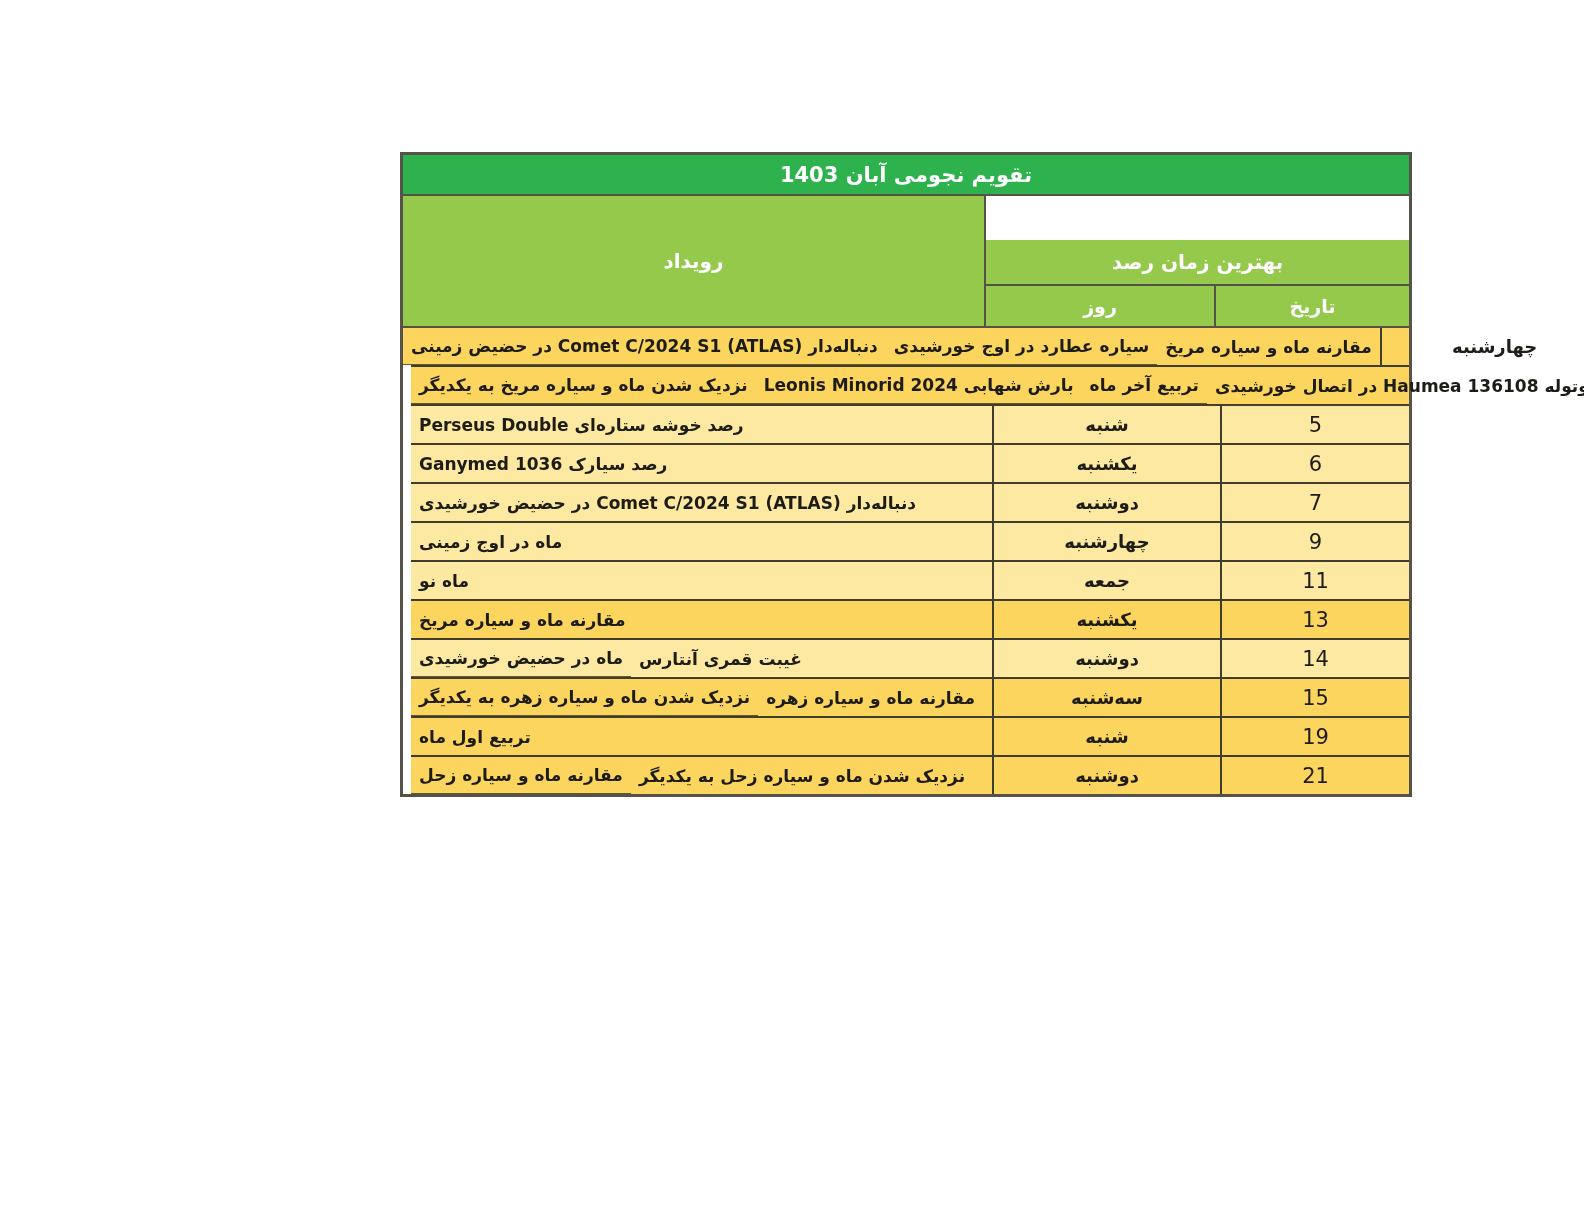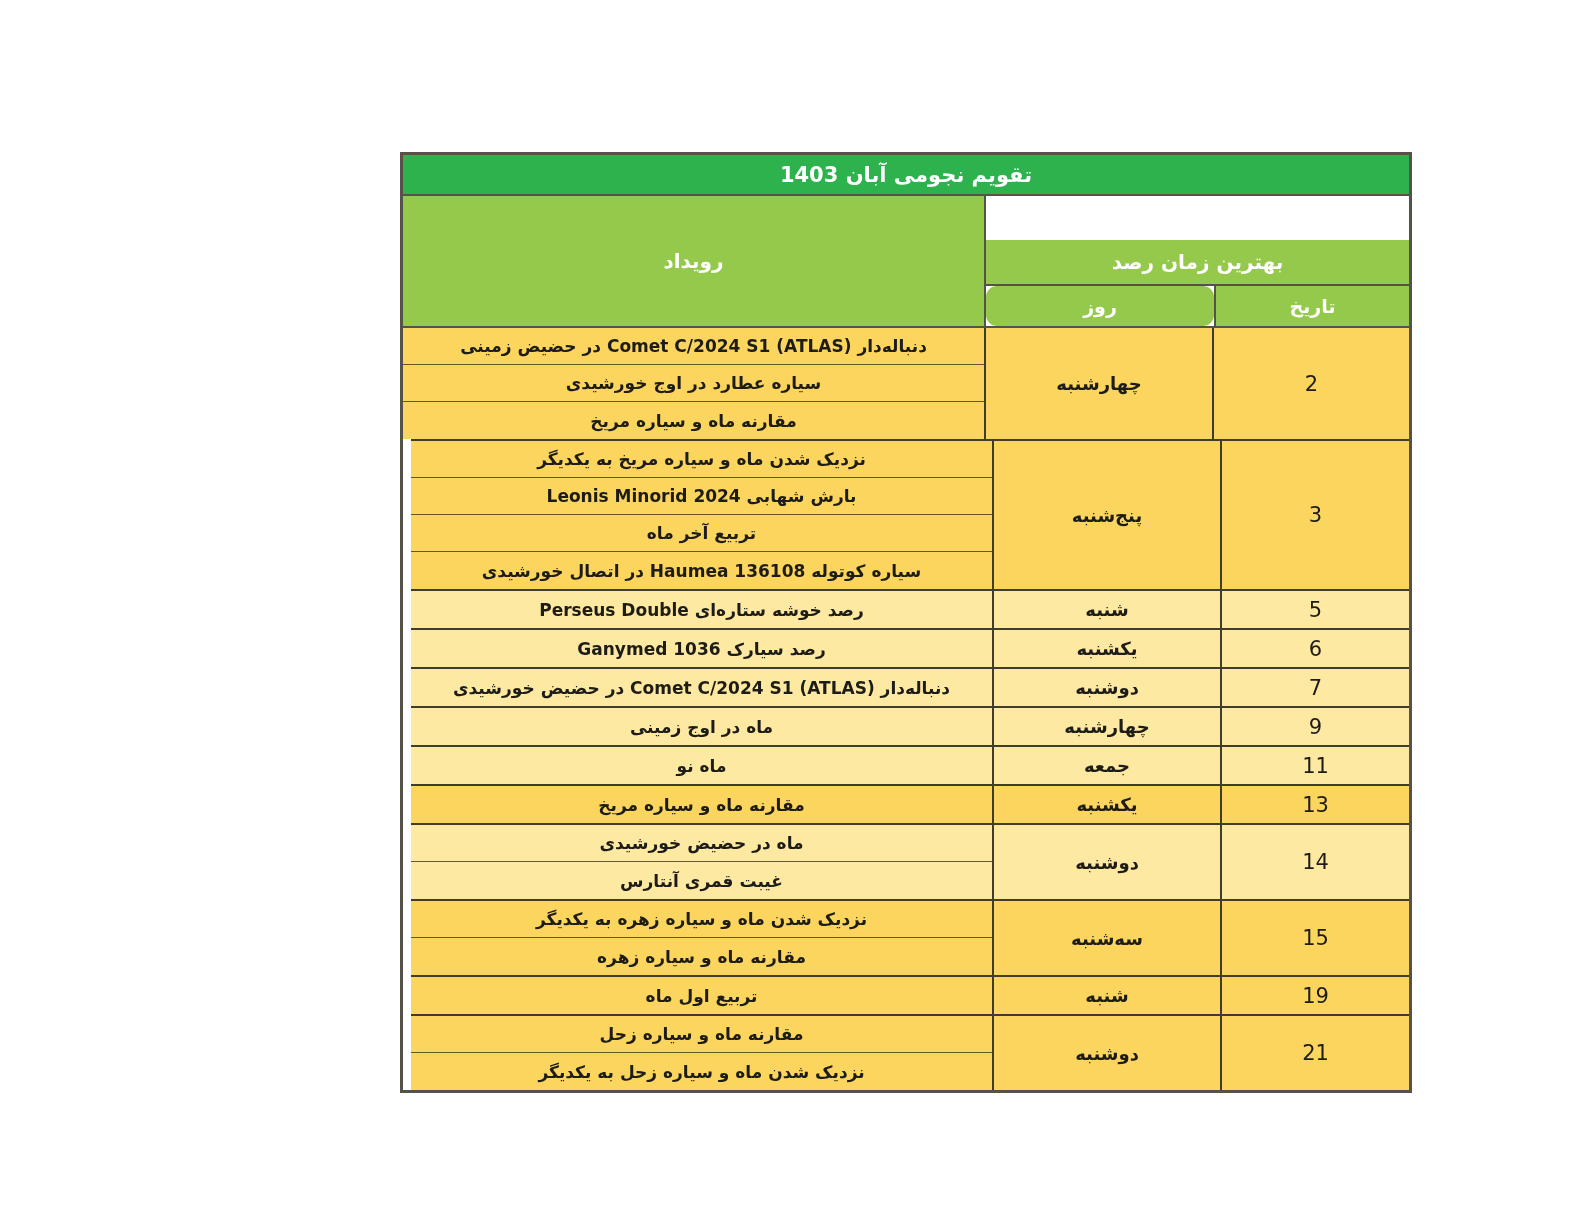--- a/index.html
+++ b/index.html
@@ -62,39 +62,38 @@
   .header-day {
     flex: 0 0 228px;
     background: var(--header-bg, #95c94c);
     color: #ffffff;
     font-weight: bold;
     font-size: 19px;
     display: flex;
     align-items: center;
     justify-content: center;
     direction: rtl;
-    border-radius: 11px;
   }
   .header-date {
     flex: 1;
     background: var(--header-bg, #95c94c);
     color: #ffffff;
     font-weight: bold;
     font-size: 19px;
     display: flex;
     align-items: center;
     justify-content: center;
     direction: rtl;
     border-left: 2px solid var(--border-outer, #55524a);
   }
   .group { display: flex; }
   .group + .group { border-top: 2px solid var(--border-inner, #403d2e); margin-left: 8px; }
   .group.gold  { background: var(--gold, #fbd55e); }
   .group.light { background: var(--light-yellow, #fde9a1); }
-  .events-cell { flex: 0 0 581px; display: flex; flex-direction: column; }
+  .events-cell { flex: 0 0 581px; display: flex; flex-direction: row; }
   .event-line {
     height: 37px;
     display: flex;
     align-items: center;
     justify-content: center;
     direction: rtl;
     font-weight: bold;
     font-size: 17px;
     color: #1d1c17;
     padding: 0 8px;

